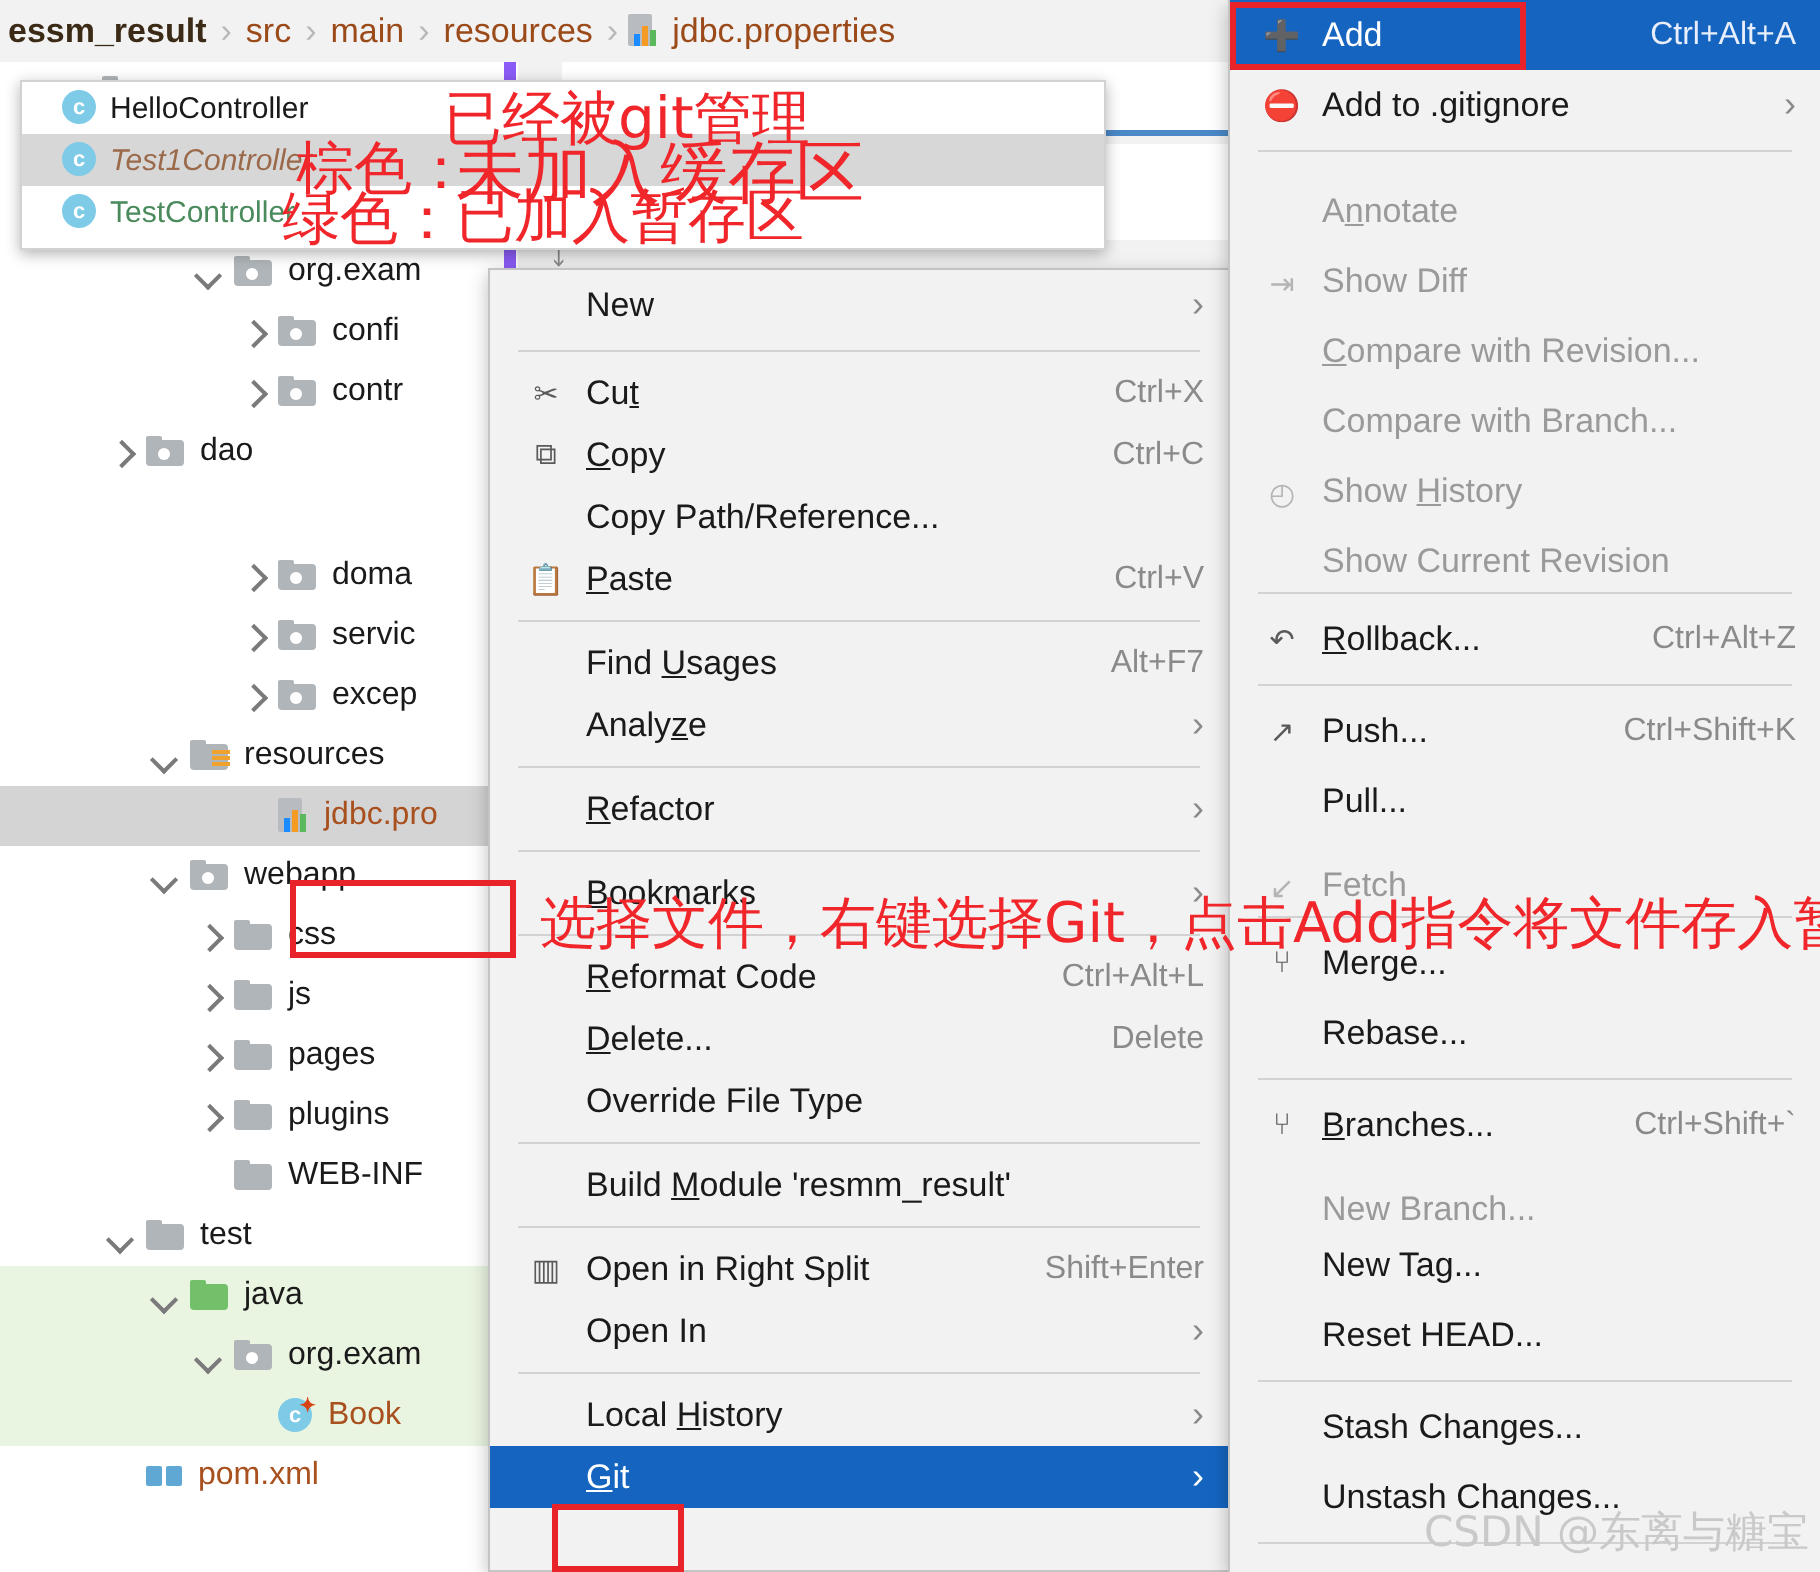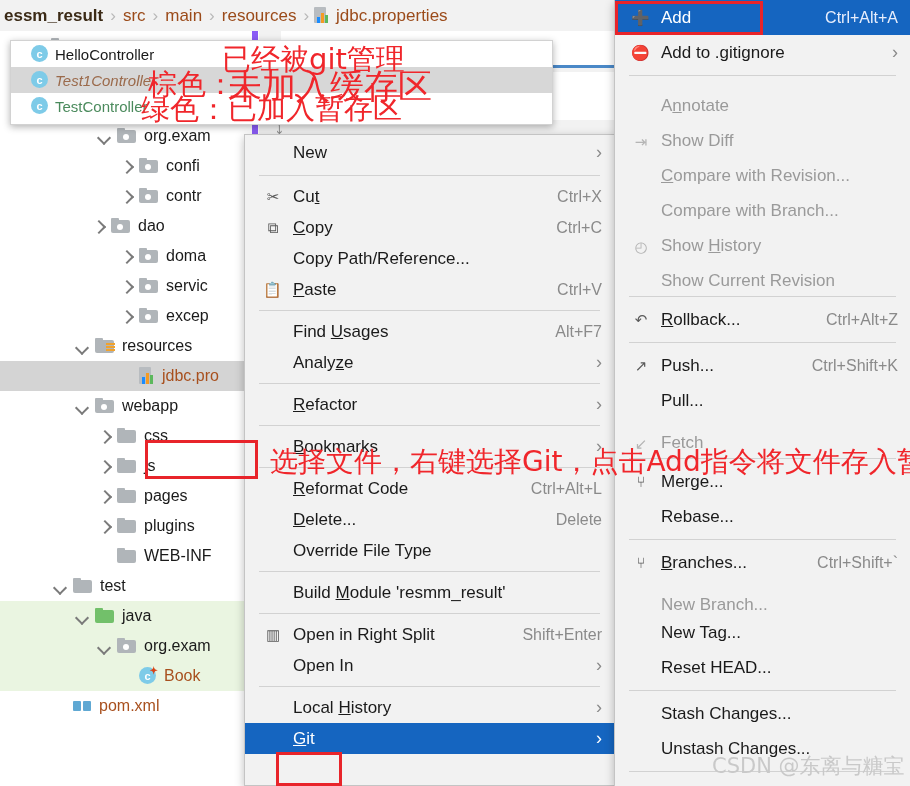--- a/index.html
+++ b/index.html
@@ -296,30 +296,30 @@
       </div>
       <div class="tree-row" style="padding-left: 120px;">
         <span class="arrow right"></span>
         <span class="folder">
           <span class="tab"></span>
           <span class="body"></span>
           <span class="dot"></span>
         </span>
         <span class="tree-label">contr</span>
       </div>
-      <div class="tree-row" style="padding-left: 92px;">
+      <div class="tree-row" style="padding-left: 54px;">
         <span class="arrow right"></span>
         <span class="folder">
           <span class="tab"></span>
           <span class="body"></span>
           <span class="dot"></span>
         </span>
         <span class="tree-label">dao</span>
       </div>
-      <div class="tree-row" style="padding-left: 120px;">
+      <div class="tree-row" style="padding-left: 120px; margin-top: 32px;">
         <span class="arrow right"></span>
         <span class="folder">
           <span class="tab"></span>
           <span class="body"></span>
           <span class="dot"></span>
         </span>
         <span class="tree-label">doma</span>
       </div>
       <div class="tree-row" style="padding-left: 120px;">
         <span class="arrow right"></span>

